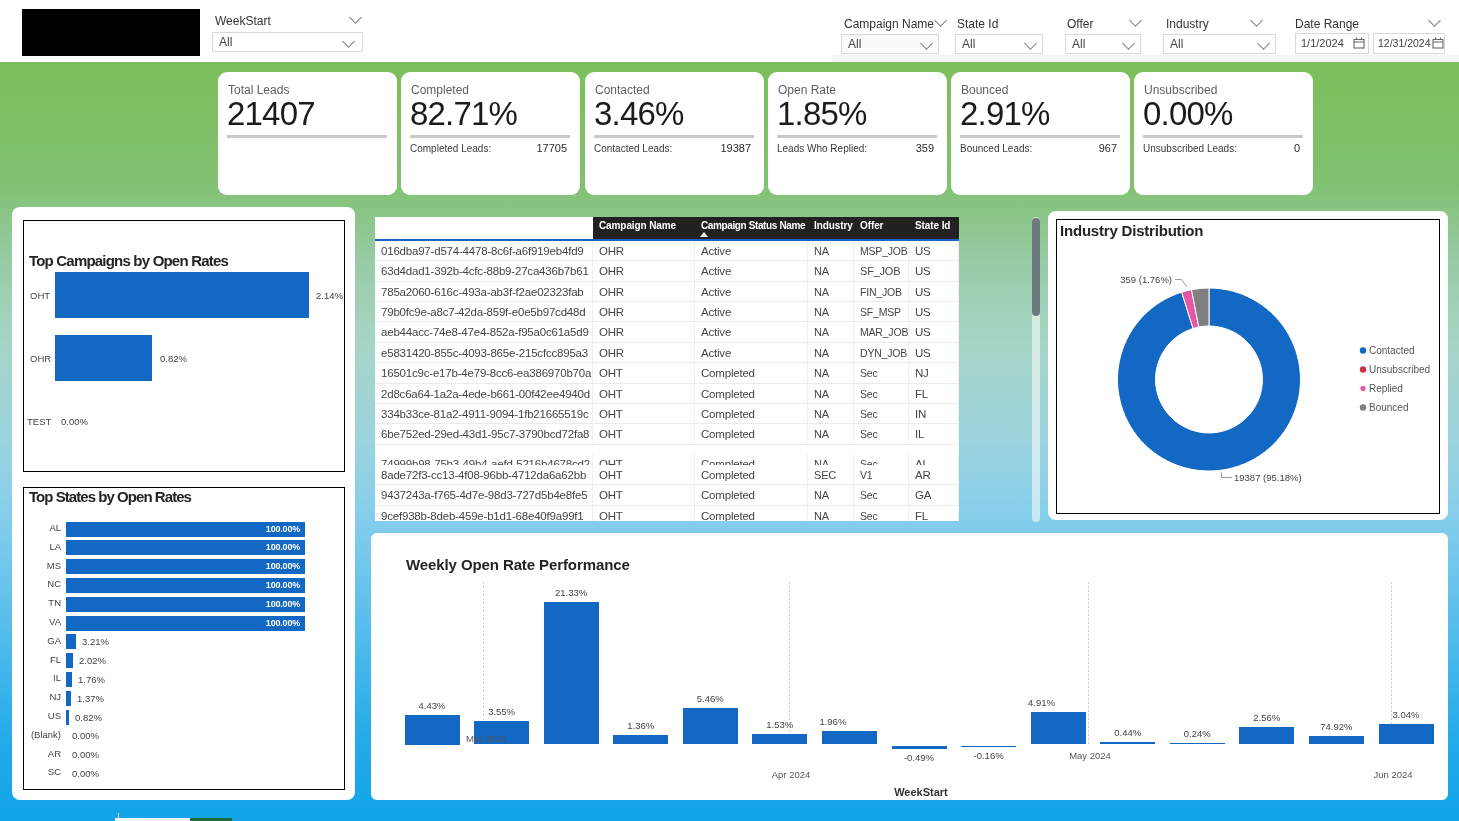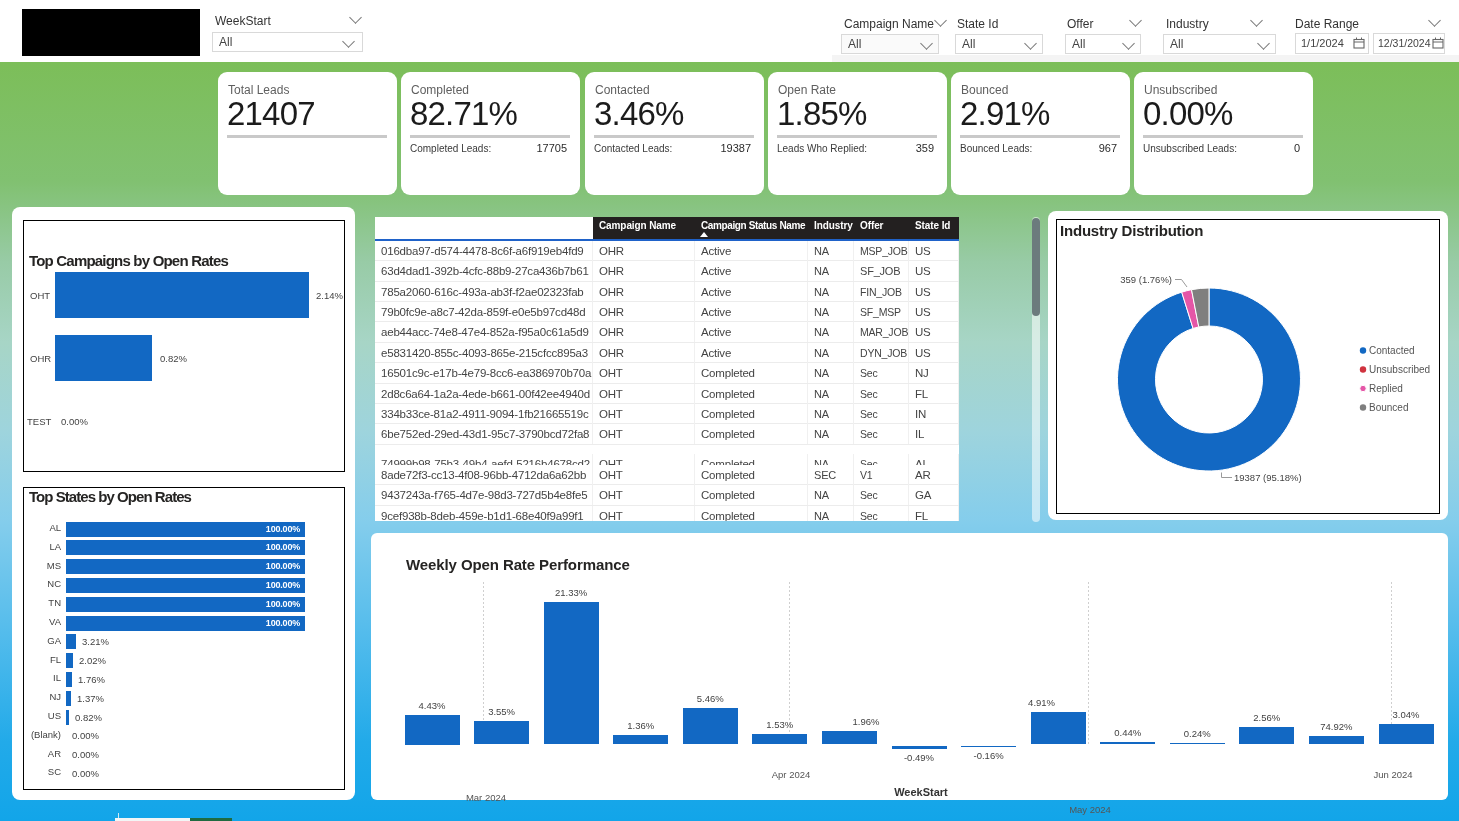--- a/index.html
+++ b/index.html
@@ -339,39 +339,39 @@
     <div class="blab" style="left:471.6px; top:705.8px; width:60px; text-align:center;">3.55%</div>
     <div class="bar" style="left:543.6px; top:602.2px; width:55px; height:142.3px;"></div>
     <div class="blab" style="left:541.1px; top:587.2px; width:60px; text-align:center;">21.33%</div>
     <div class="bar" style="left:613.2px; top:735.4px; width:55px; height:9.1px;"></div>
     <div class="blab" style="left:610.7px; top:720.4px; width:60px; text-align:center;">1.36%</div>
     <div class="bar" style="left:682.8px; top:708.1px; width:55px; height:36.4px;"></div>
     <div class="blab" style="left:680.3px; top:693.1px; width:60px; text-align:center;">5.46%</div>
     <div class="bar" style="left:752.3px; top:734.3px; width:55px; height:10.2px;"></div>
     <div class="blab" style="left:749.8px; top:719.3px; width:60px; text-align:center;">1.53%</div>
     <div class="bar" style="left:821.9px; top:731.4px; width:55px; height:13.1px;"></div>
-    <div class="blab" style="left:819.4px; top:716.4px; width:60px; text-align:right;">1.96%</div>
+    <div class="blab" style="left:819.4px; top:716.4px; width:60px; text-align:left;">1.96%</div>
     <div class="bar" style="left:891.5px; top:745.5px; width:55px; height:3.3px;"></div>
     <div class="blab" style="left:889.0px; top:751.8px; width:60px; text-align:center;">-0.49%</div>
     <div class="bar" style="left:961.1px; top:745.5px; width:55px; height:1.1px;"></div>
     <div class="blab" style="left:958.6px; top:749.6px; width:60px; text-align:center;">-0.16%</div>
     <div class="bar" style="left:1030.6px; top:711.8px; width:55px; height:32.7px;"></div>
     <div class="blab" style="left:1028.1px; top:696.8px; width:60px; text-align:left;">4.91%</div>
     <div class="bar" style="left:1100.2px; top:741.6px; width:55px; height:2.9px;"></div>
     <div class="blab" style="left:1097.7px; top:726.6px; width:60px; text-align:center;">0.44%</div>
     <div class="bar" style="left:1169.8px; top:742.9px; width:55px; height:1.6px;"></div>
     <div class="blab" style="left:1167.3px; top:727.9px; width:60px; text-align:center;">0.24%</div>
     <div class="bar" style="left:1239.3px; top:727.4px; width:55px; height:17.1px;"></div>
     <div class="blab" style="left:1236.8px; top:712.4px; width:60px; text-align:center;">2.56%</div>
     <div class="bar" style="left:1308.9px; top:736.4px; width:55px; height:8.1px;"></div>
     <div class="blab" style="left:1306.4px; top:721.4px; width:60px; text-align:center;">74.92%</div>
     <div class="bar" style="left:1378.5px; top:724.2px; width:55px; height:20.3px;"></div>
     <div class="blab" style="left:1376.0px; top:709.2px; width:60px; text-align:center;">3.04%</div>
-    <div class="blab" style="left:451px; top:792px; width:70px; text-align:center; color:#555;">Mar 2024</div>
+    <div class="blab" style="left:451px; top:733px; width:70px; text-align:center; color:#555;">Mar 2024</div>
     <div class="blab" style="left:756px; top:769px; width:70px; text-align:center; color:#555;">Apr 2024</div>
-    <div class="blab" style="left:1055px; top:804px; width:70px; text-align:center; color:#555;">May 2024</div>
+    <div class="blab" style="left:1055px; top:750px; width:70px; text-align:center; color:#555;">May 2024</div>
     <div class="blab" style="left:1358px; top:769px; width:70px; text-align:center; color:#555;">Jun 2024</div>
   </div>
 <div class="abs" style="left:861px; top:786px; width:120px; text-align:center; font-size:11px; font-weight:700; color:#333;">WeekStart</div>
 
 <div class="abs" style="left:118px; top:813px; width:1px; height:8px; background:#cfe8f5;"></div>
 <div class="abs" style="left:115px; top:818px; width:75px; height:3px; background:#f2f6f6;"></div>
 <div class="abs" style="left:190px; top:818px; width:42px; height:3px; background:#1f6b41;"></div>
 
 </body></html>

